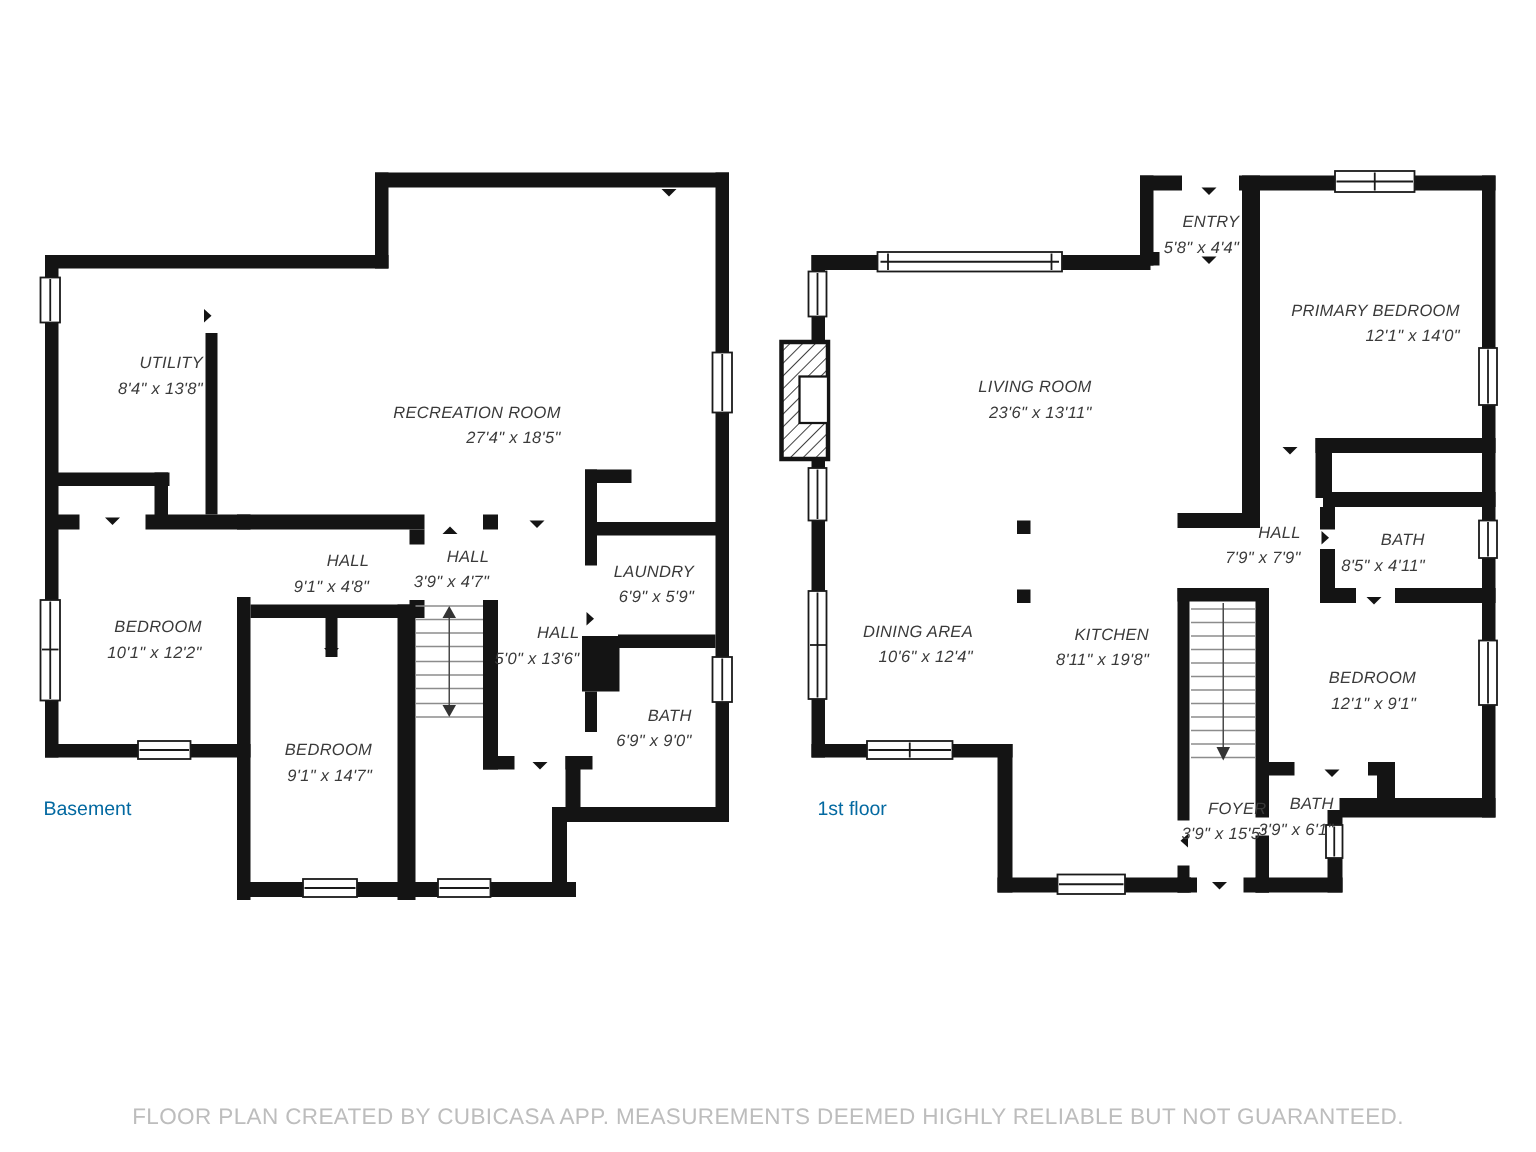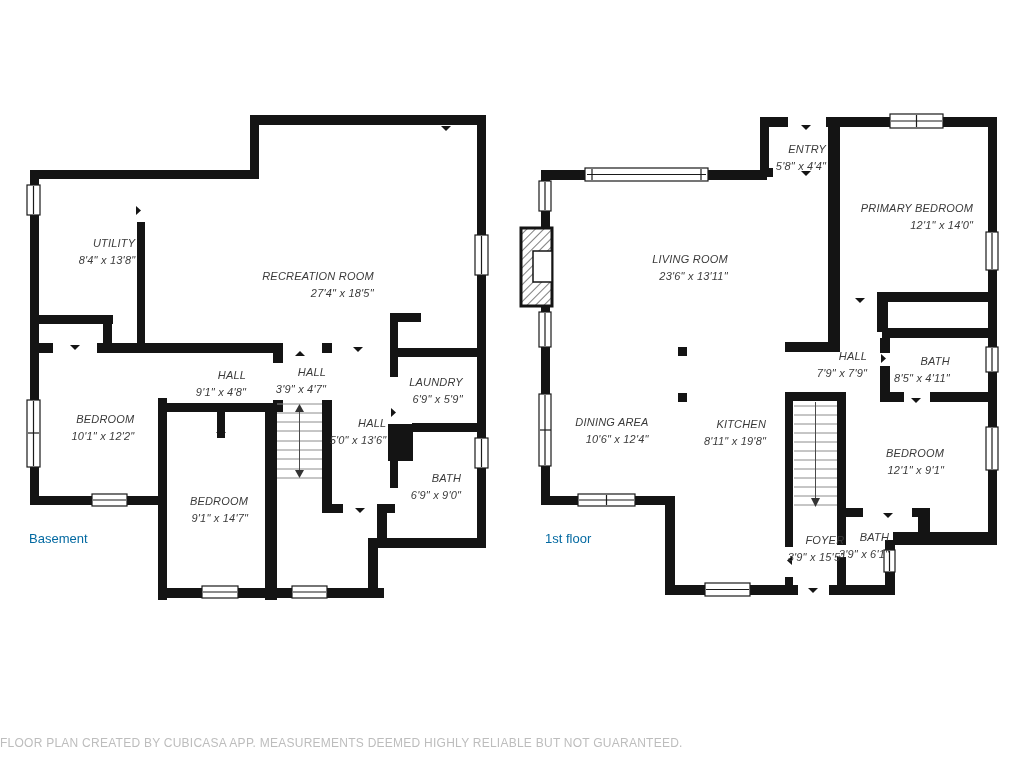--- a/index.html
+++ b/index.html
@@ -6,22 +6,22 @@
   .stage{position:relative;width:1024px;height:768px;background:#fff;overflow:hidden;
          font-family:"Liberation Sans",sans-serif;}
   .stage svg{position:absolute;left:0;top:0;}
   .room-label{position:absolute;transform:translate(-50%,-50%);text-align:right;
               font-size:11px;line-height:1.5;color:#3a3a3a;white-space:nowrap;letter-spacing:.2px;font-style:italic;}
   .room-label .room-name{}
   .room-label .room-dims{}
   .floor-label{position:absolute;font-size:13px;color:#0369a1;}
   .floor-label.basement{left:29px;top:531px;}
   .floor-label.first{left:545px;top:531px;}
-  .footer-note{position:absolute;left:0;top:736px;width:100%;text-align:left;
-               font-size:12px;letter-spacing:.25px;color:#bdbdbd;}
+  .footer-note{position:absolute;left:0;top:736px;width:100%;text-align:center;
+               font-size:15px;letter-spacing:.25px;color:#bdbdbd;}
 </style>
 </head>
 <body>
 
 <div class="stage">
 
 <svg width="1024" height="768" viewBox="0 0 1024 768">
   <defs>
     <pattern id="hatch" patternUnits="userSpaceOnUse" width="6" height="6" patternTransform="rotate(45)">
       <rect width="6" height="6" fill="#ffffff"></rect>

